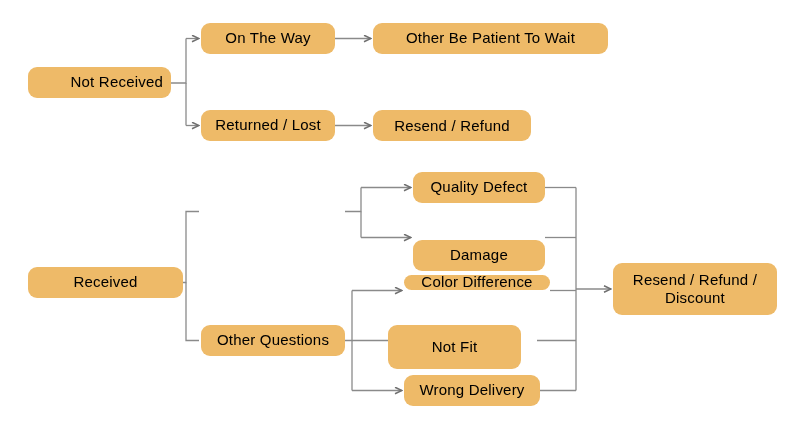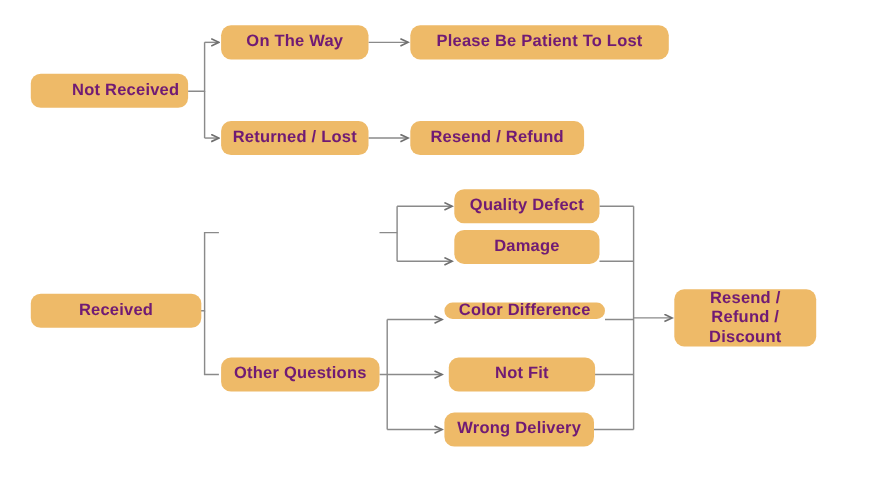--- a/index.html
+++ b/index.html
@@ -22,27 +22,27 @@
     left: 0;
     top: 0;
     width: 800px;
     height: 442px;
   }
   .node {
     position: absolute;
     box-sizing: border-box;
     background: #eeba68;
     border-radius: 9px;
-    color: #701a75;
+    color: #000000;
     display: flex;
     align-items: center;
     justify-content: center;
     text-align: center;
     font-size: 15px;
-    font-weight: 700;
+    font-weight: 400;
     line-height: 1.22;
     letter-spacing: 0.2px;
     padding: 6px 8px;
     z-index: 2;
     text-shadow: 0 0 1px rgba(0,0,0,0.06);
   }
   .node-label {
     display: block;
     white-space: pre-line;
   }
@@ -97,58 +97,58 @@
 
   <div class="node" style="left:28px; top:67px; width:143px; height:31px;justify-content:flex-end;">
     <span class="node-label">Not Received</span>
   </div>
 
   <div class="node" style="left:201px; top:23px; width:134px; height:31px;">
     <span class="node-label">On The Way</span>
   </div>
 
   <div class="node" style="left:373px; top:23px; width:235px; height:31px;">
-    <span class="node-label">Please Be Patient To Lost</span>
+    <span class="node-label">Other Be Patient To Wait</span>
   </div>
 
   <div class="node" style="left:201px; top:110px; width:134px; height:31px;align-items:center;">
     <span class="node-label">Returned / Lost</span>
   </div>
 
-  <div class="node" style="left:373px; top:110px; width:158px; height:31px;">
+  <div class="node" style="left:373px; top:110px; width:158px; height:31px;align-items:flex-end;">
     <span class="node-label">Resend / Refund</span>
   </div>
 
   <div class="node" style="left:28px; top:267px; width:155px; height:31px;">
     <span class="node-label">Received</span>
   </div>
 
 
   <div class="node" style="left:413px; top:172px; width:132px; height:31px;">
     <span class="node-label">Quality Defect</span>
   </div>
 
   <div class="node" style="left:201px; top:325px; width:144px; height:31px;">
     <span class="node-label">Other Questions</span>
   </div>
 
-  <div class="node" style="left:413px; top:209px; width:132px; height:31px;justify-content:center;">
+  <div class="node" style="left:413px; top:240px; width:132px; height:31px;justify-content:center;">
     <span class="node-label">Damage</span>
   </div>
 
   <div class="node" style="left:404px; top:275px; width:146px; height:15px;">
     <span class="node-label">Color Difference</span>
   </div>
 
-  <div class="node" style="left:408px; top:325px; width:133px; height:31px;">
+  <div class="node" style="left:388px; top:325px; width:133px; height:44px;">
     <span class="node-label">Not Fit</span>
   </div>
 
   <div class="node" style="left:404px; top:375px; width:136px; height:31px;">
     <span class="node-label">Wrong Delivery</span>
   </div>
 
-  <div class="node" style="left:613px; top:263px; width:129px; height:52px;">
+  <div class="node" style="left:613px; top:263px; width:164px; height:52px;">
     <span class="node-label">Resend / Refund /
 Discount</span>
   </div>
 
 </div>
 
 </body></html>

